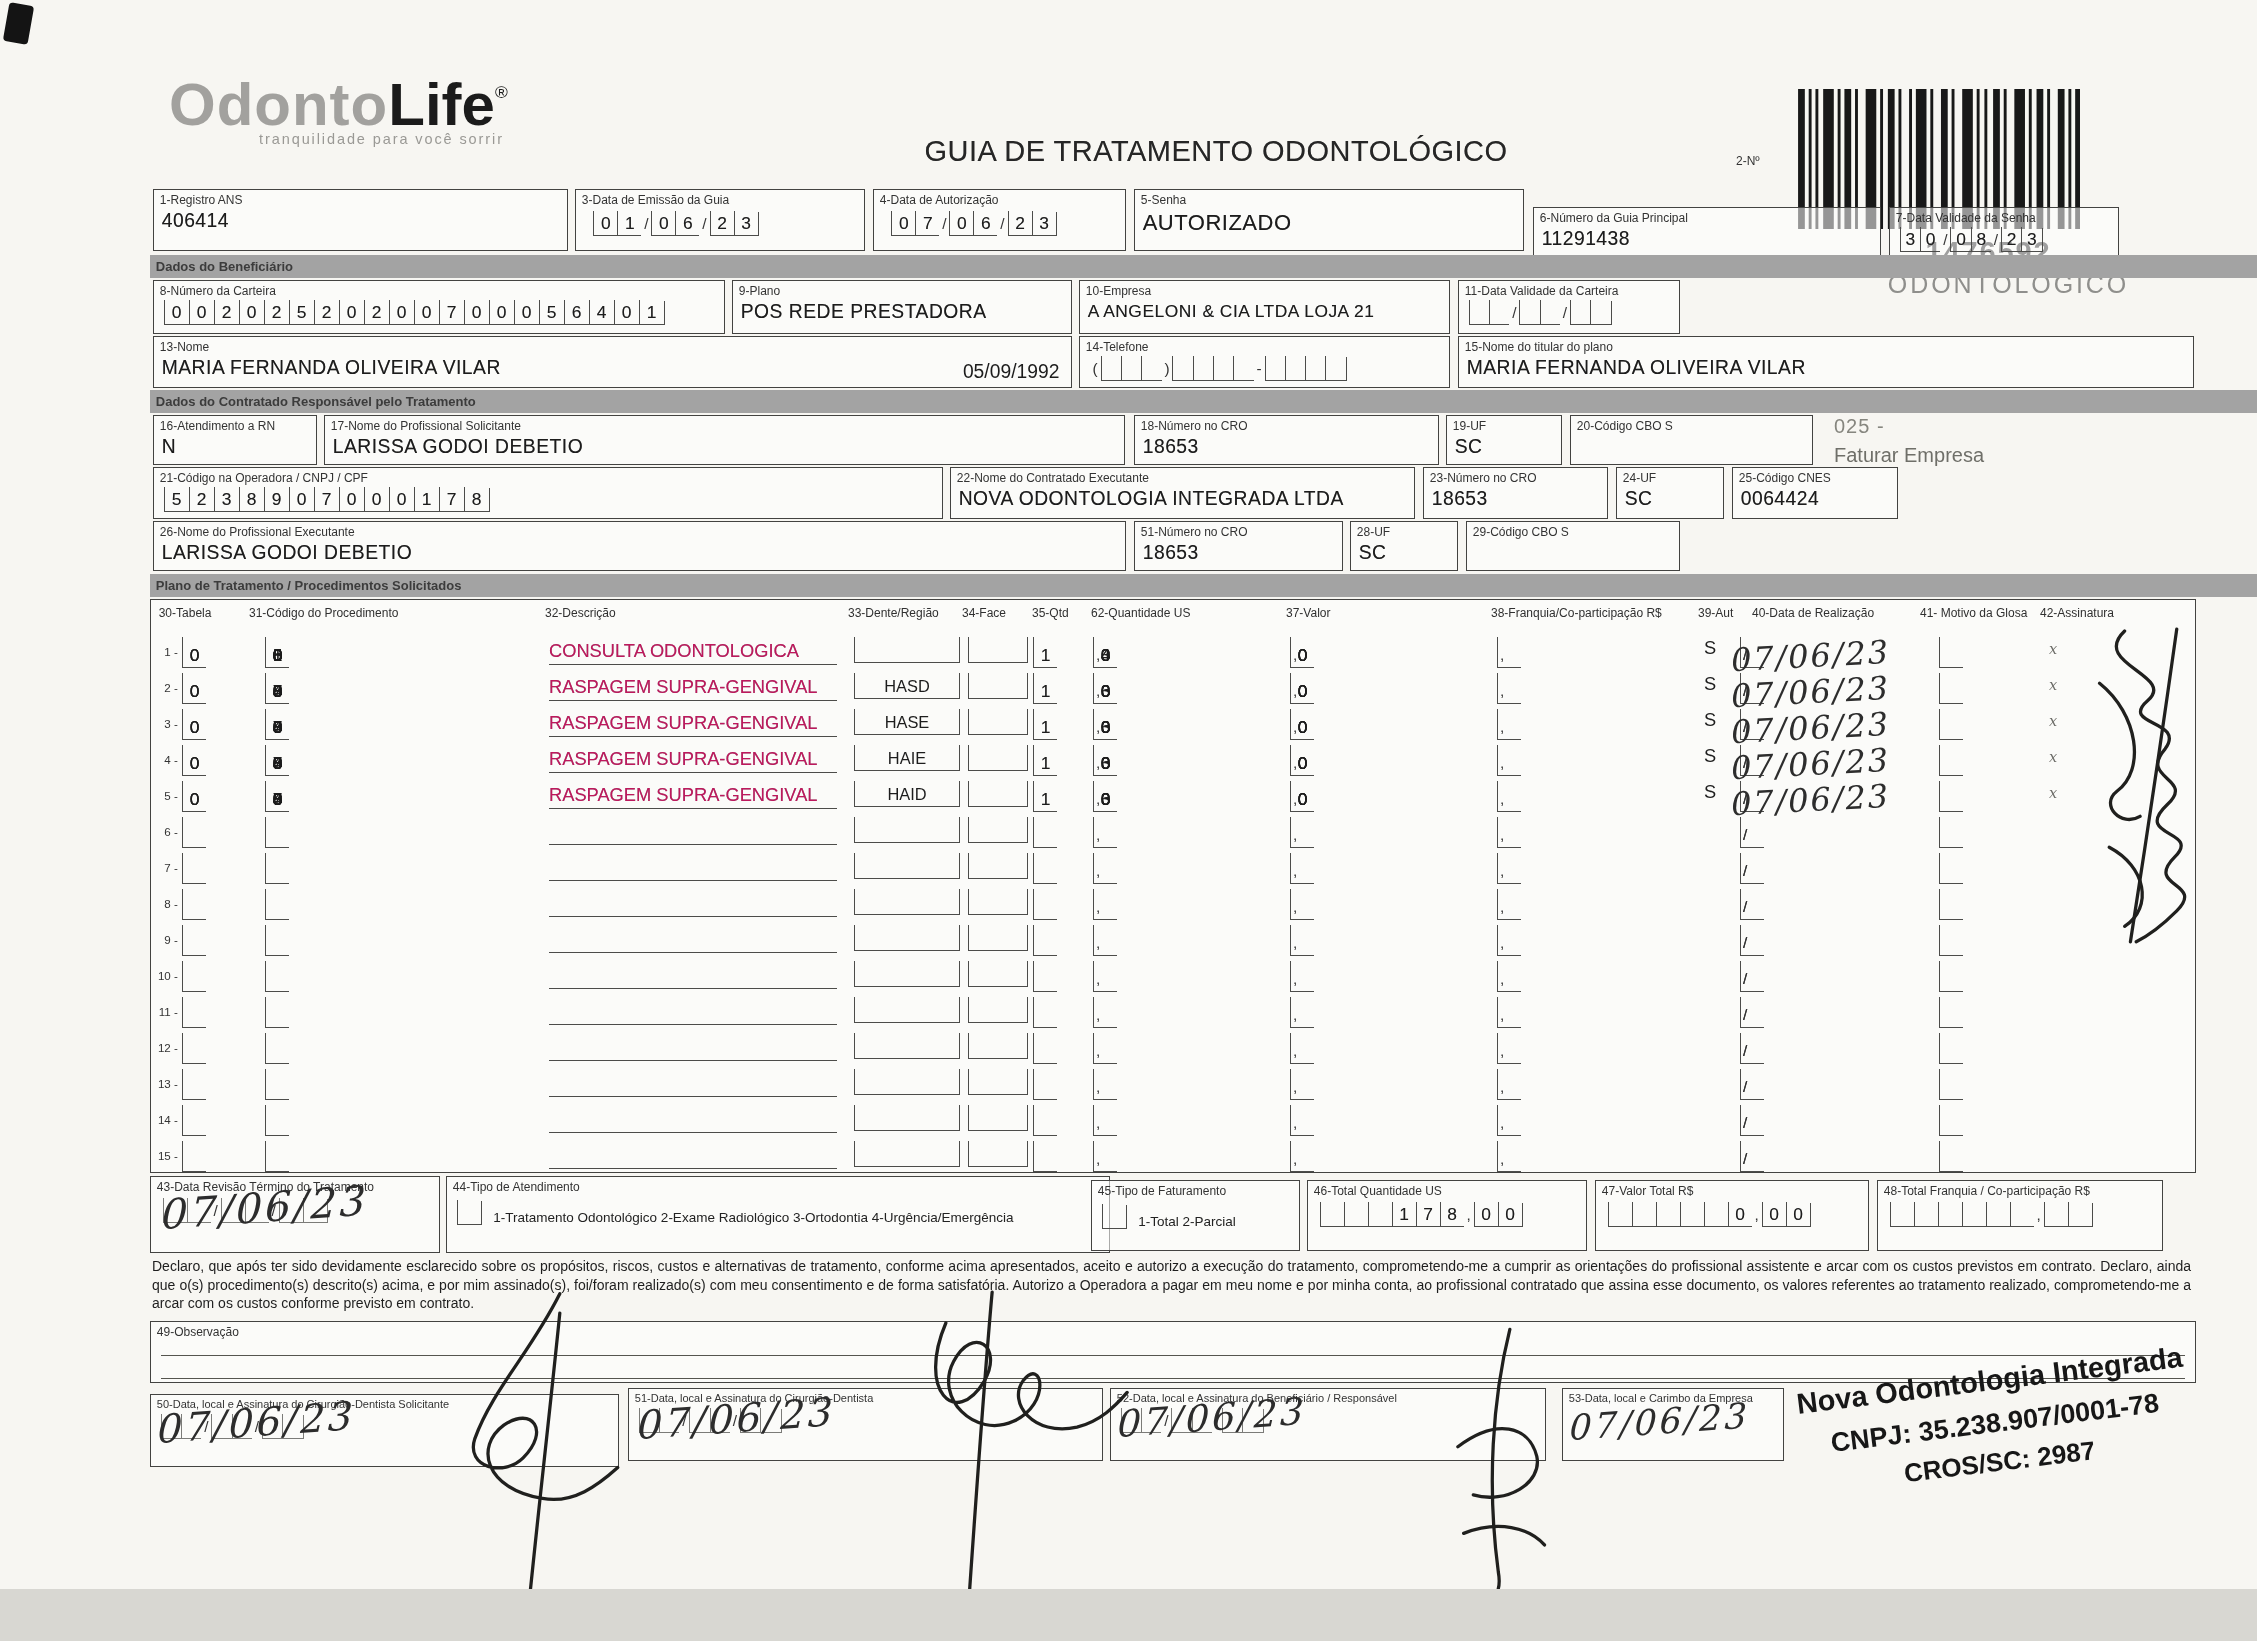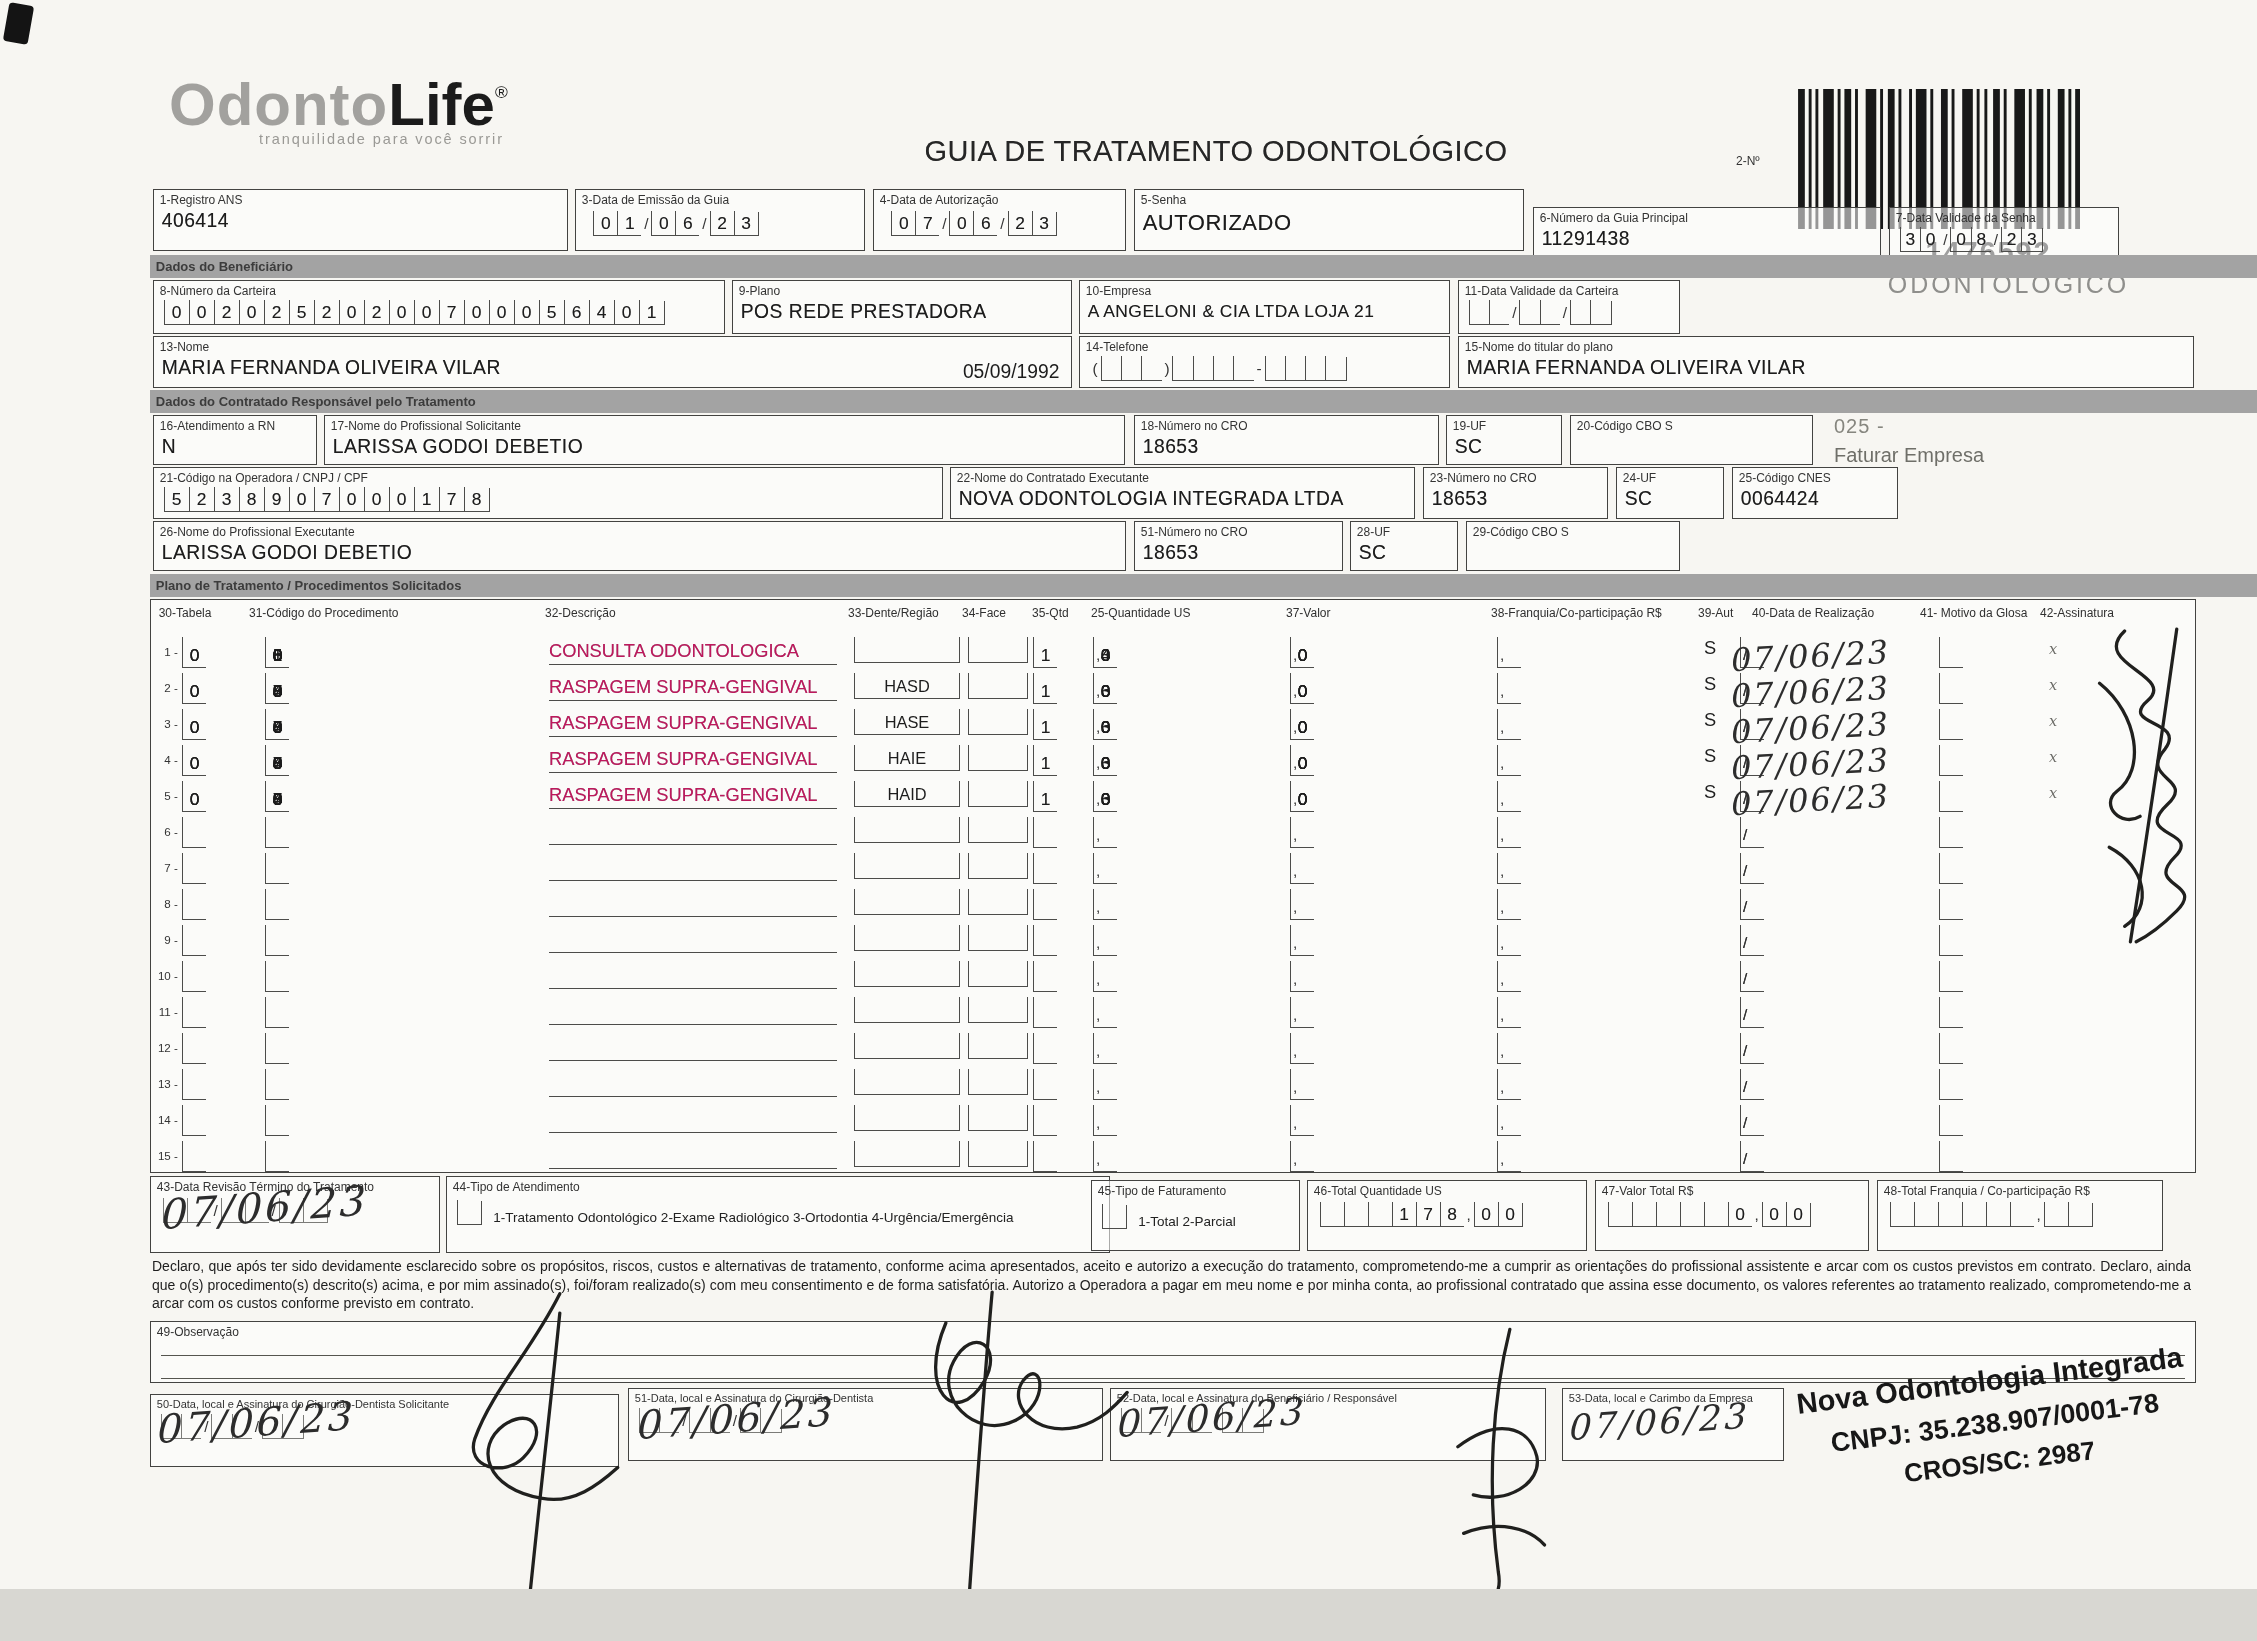--- a/index.html
+++ b/index.html
@@ -338,21 +338,21 @@
   <div class="secbar" style="top:574px;">Plano de Tratamento / Procedimentos Solicitados</div>
 
   <div id="ptable">
     <div class="phead">
       <span style="left:7.7px;">30-Tabela</span>
       <span style="left:98px;">31-Código do Procedimento</span>
       <span style="left:394px;">32-Descrição</span>
       <span style="left:697px;">33-Dente/Região</span>
       <span style="left:811px;">34-Face</span>
       <span style="left:881px;">35-Qtd</span>
-      <span style="left:940px;">25-Quantidade US</span>
+      <span style="left:940px;">62-Quantidade US</span>
       <span style="left:1135px;">37-Valor</span>
       <span style="left:1340px;">38-Franquia/Co-participação R$</span>
       <span style="left:1547px;">39-Aut</span>
       <span style="left:1601px;">40-Data de Realização</span>
       <span style="left:1769px;">41- Motivo da Glosa</span>
       <span style="left:1889px;">42-Assinatura</span>
     </div>
     <div id="pbody">
         <div class="prow">
           <span class="c-num">1 -</span>

